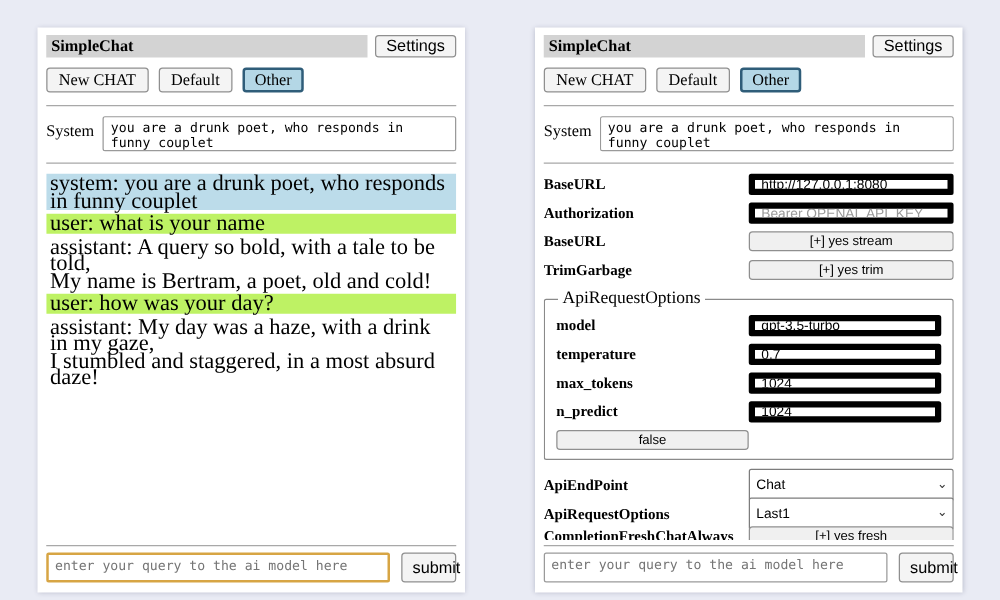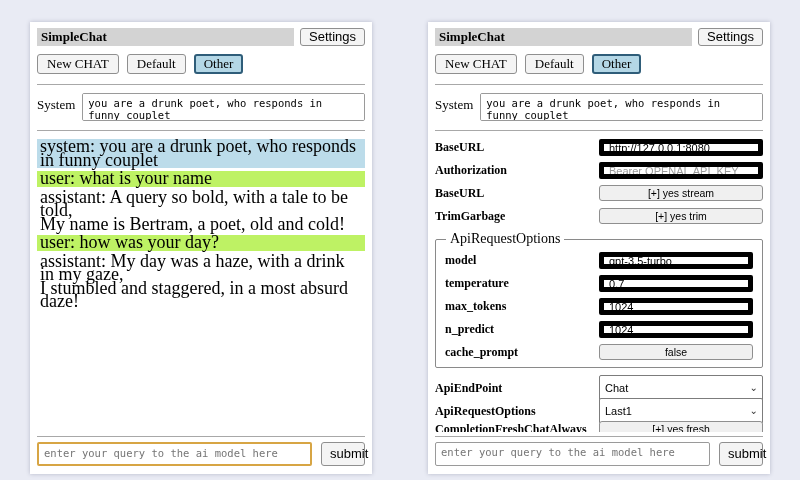--- a/index.html
+++ b/index.html
@@ -201,21 +201,20 @@
         <span class="slabel">max_tokens</span>
         <input class="sinput" value="1024" style="">
       </div>
 
       <div class="srow">
         <span class="slabel">n_predict</span>
         <input class="sinput" value="1024" style="">
       </div>
 
       <div class="srow">
-        <span class="slabel">cache_prompt</span>
         <button class="sbtn">false</button>
       </div>
     </fieldset>
 
     <div class="srow">
       <span class="slabel">ApiEndPoint</span>
       <div class="sselect">
         <span>Chat</span>
         <span class="chev">⌄</span>
       </div>

